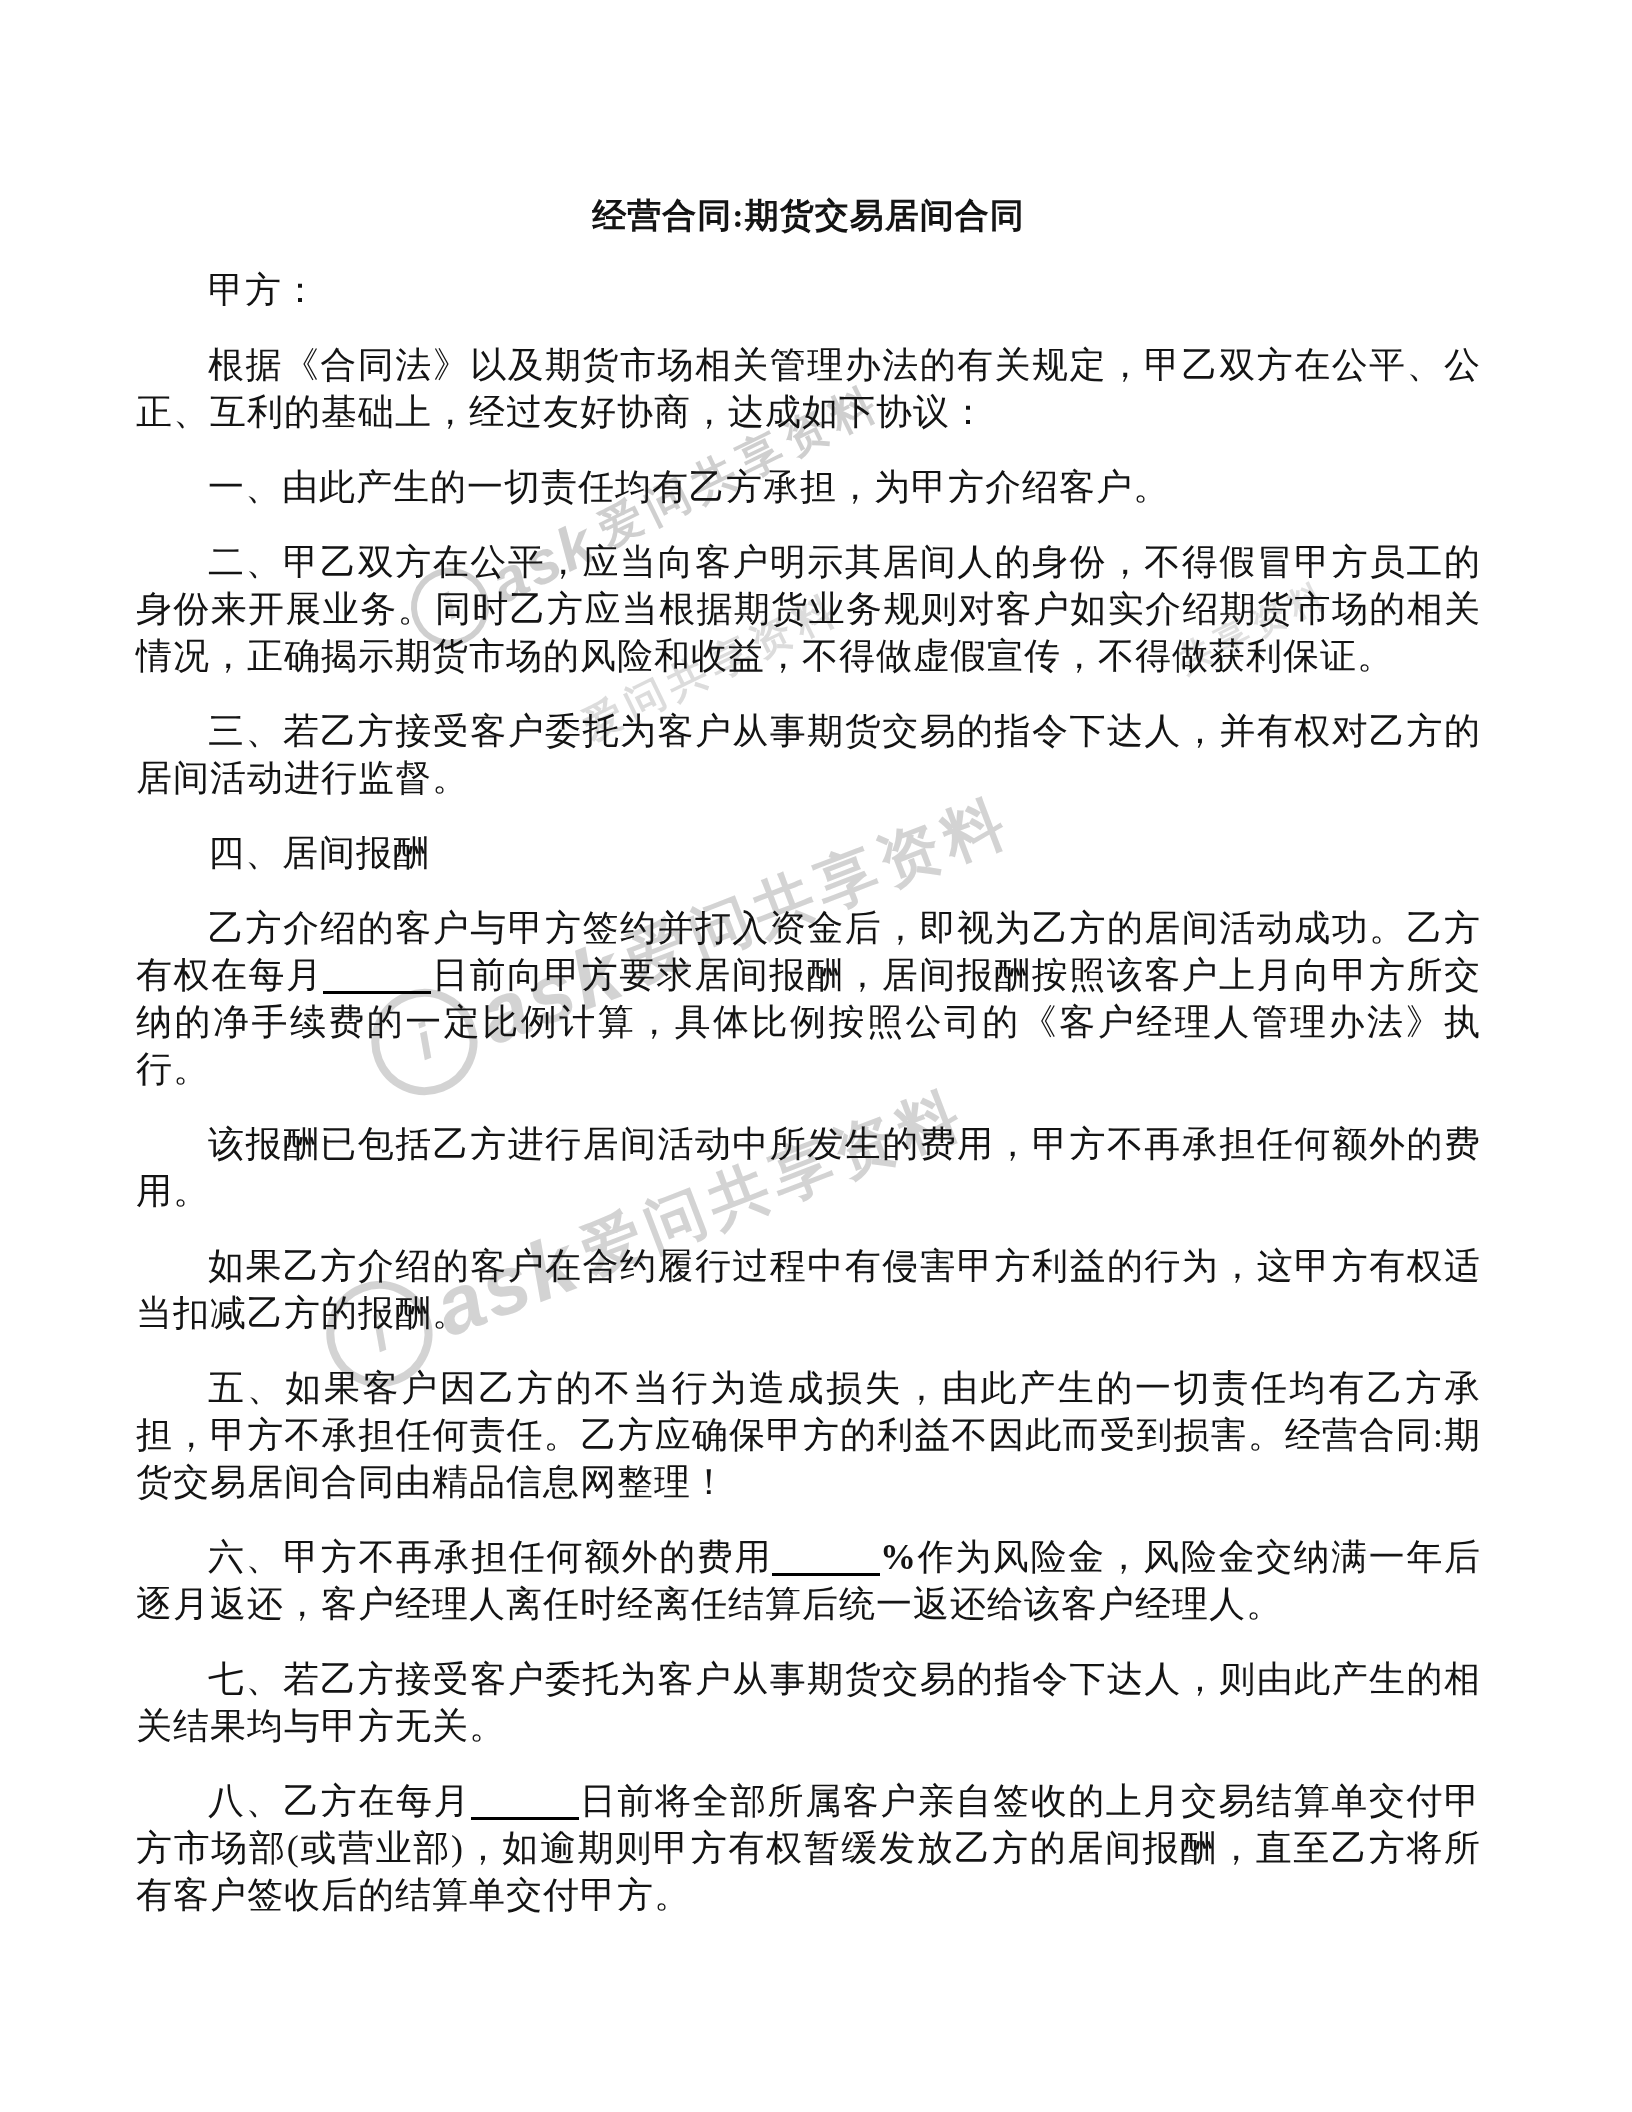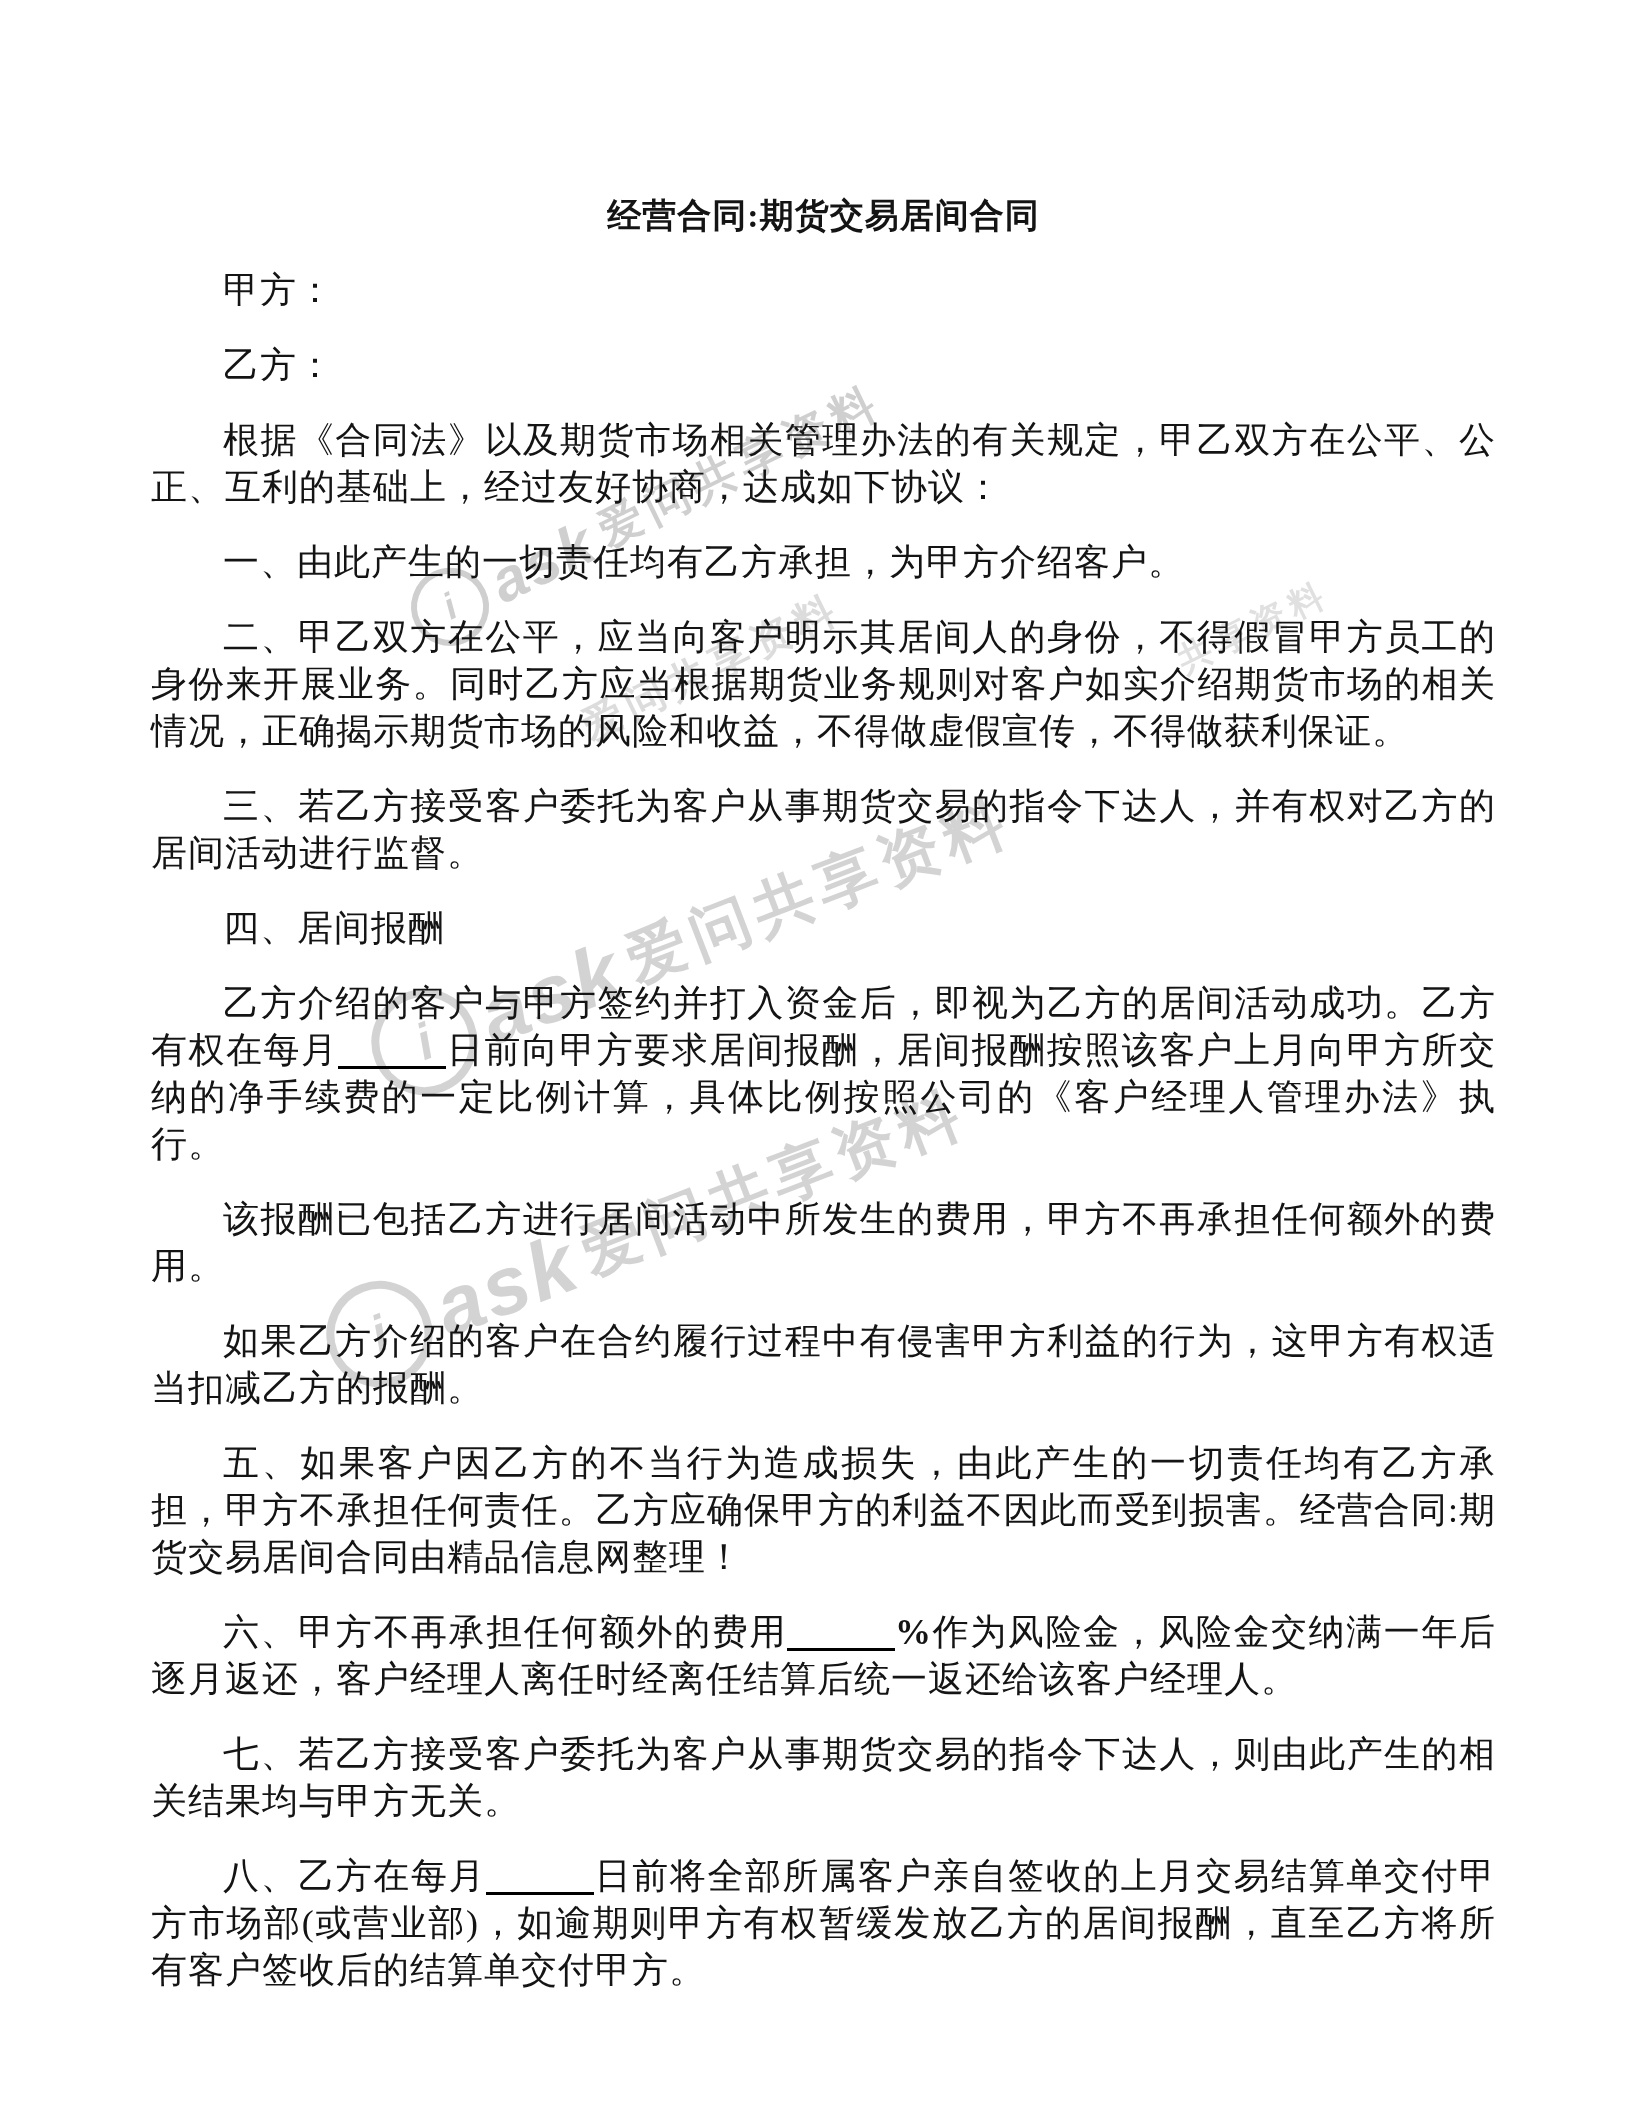--- a/index.html
+++ b/index.html
@@ -7,21 +7,21 @@
     position:relative;
     width:1632px;
     height:2112px;
     background:#ffffff;
     overflow:hidden;
     font-family:"Liberation Serif","DejaVu Serif",serif;
     color:#141414;
   }
   .content{
     position:absolute;
-    left:151px;
+    left:136px;
     top:0;
     width:1345px;
     z-index:2;
   }
   .title{
     margin:0;
     padding-top:192px;
     font-size:34px;
     line-height:47px;
     font-weight:bold;
@@ -110,21 +110,20 @@
   <div class="wm wm5">
     <span class="wm-cn">共享资料</span>
   </div>
 
   <div class="content">
 
     <h1 class="title">经营合同:期货交易居间合同</h1>
 
     <p class="para">甲方：</p>
 
-    <p class="para">乙方：</p>
 
     <p class="para">根据《合同法》以及期货市场相关管理办法的有关规定，甲乙双方在公平、公正、互利的基础上，经过友好协商，达成如下协议：</p>
 
     <p class="para">一、由此产生的一切责任均有乙方承担，为甲方介绍客户。</p>
 
     <p class="para">二、甲乙双方在公平，应当向客户明示其居间人的身份，不得假冒甲方员工的身份来开展业务。同时乙方应当根据期货业务规则对客户如实介绍期货市场的相关情况，正确揭示期货市场的风险和收益，不得做虚假宣传，不得做获利保证。</p>
 
     <p class="para">三、若乙方接受客户委托为客户从事期货交易的指令下达人，并有权对乙方的居间活动进行监督。</p>
 
     <p class="para">四、居间报酬</p>

